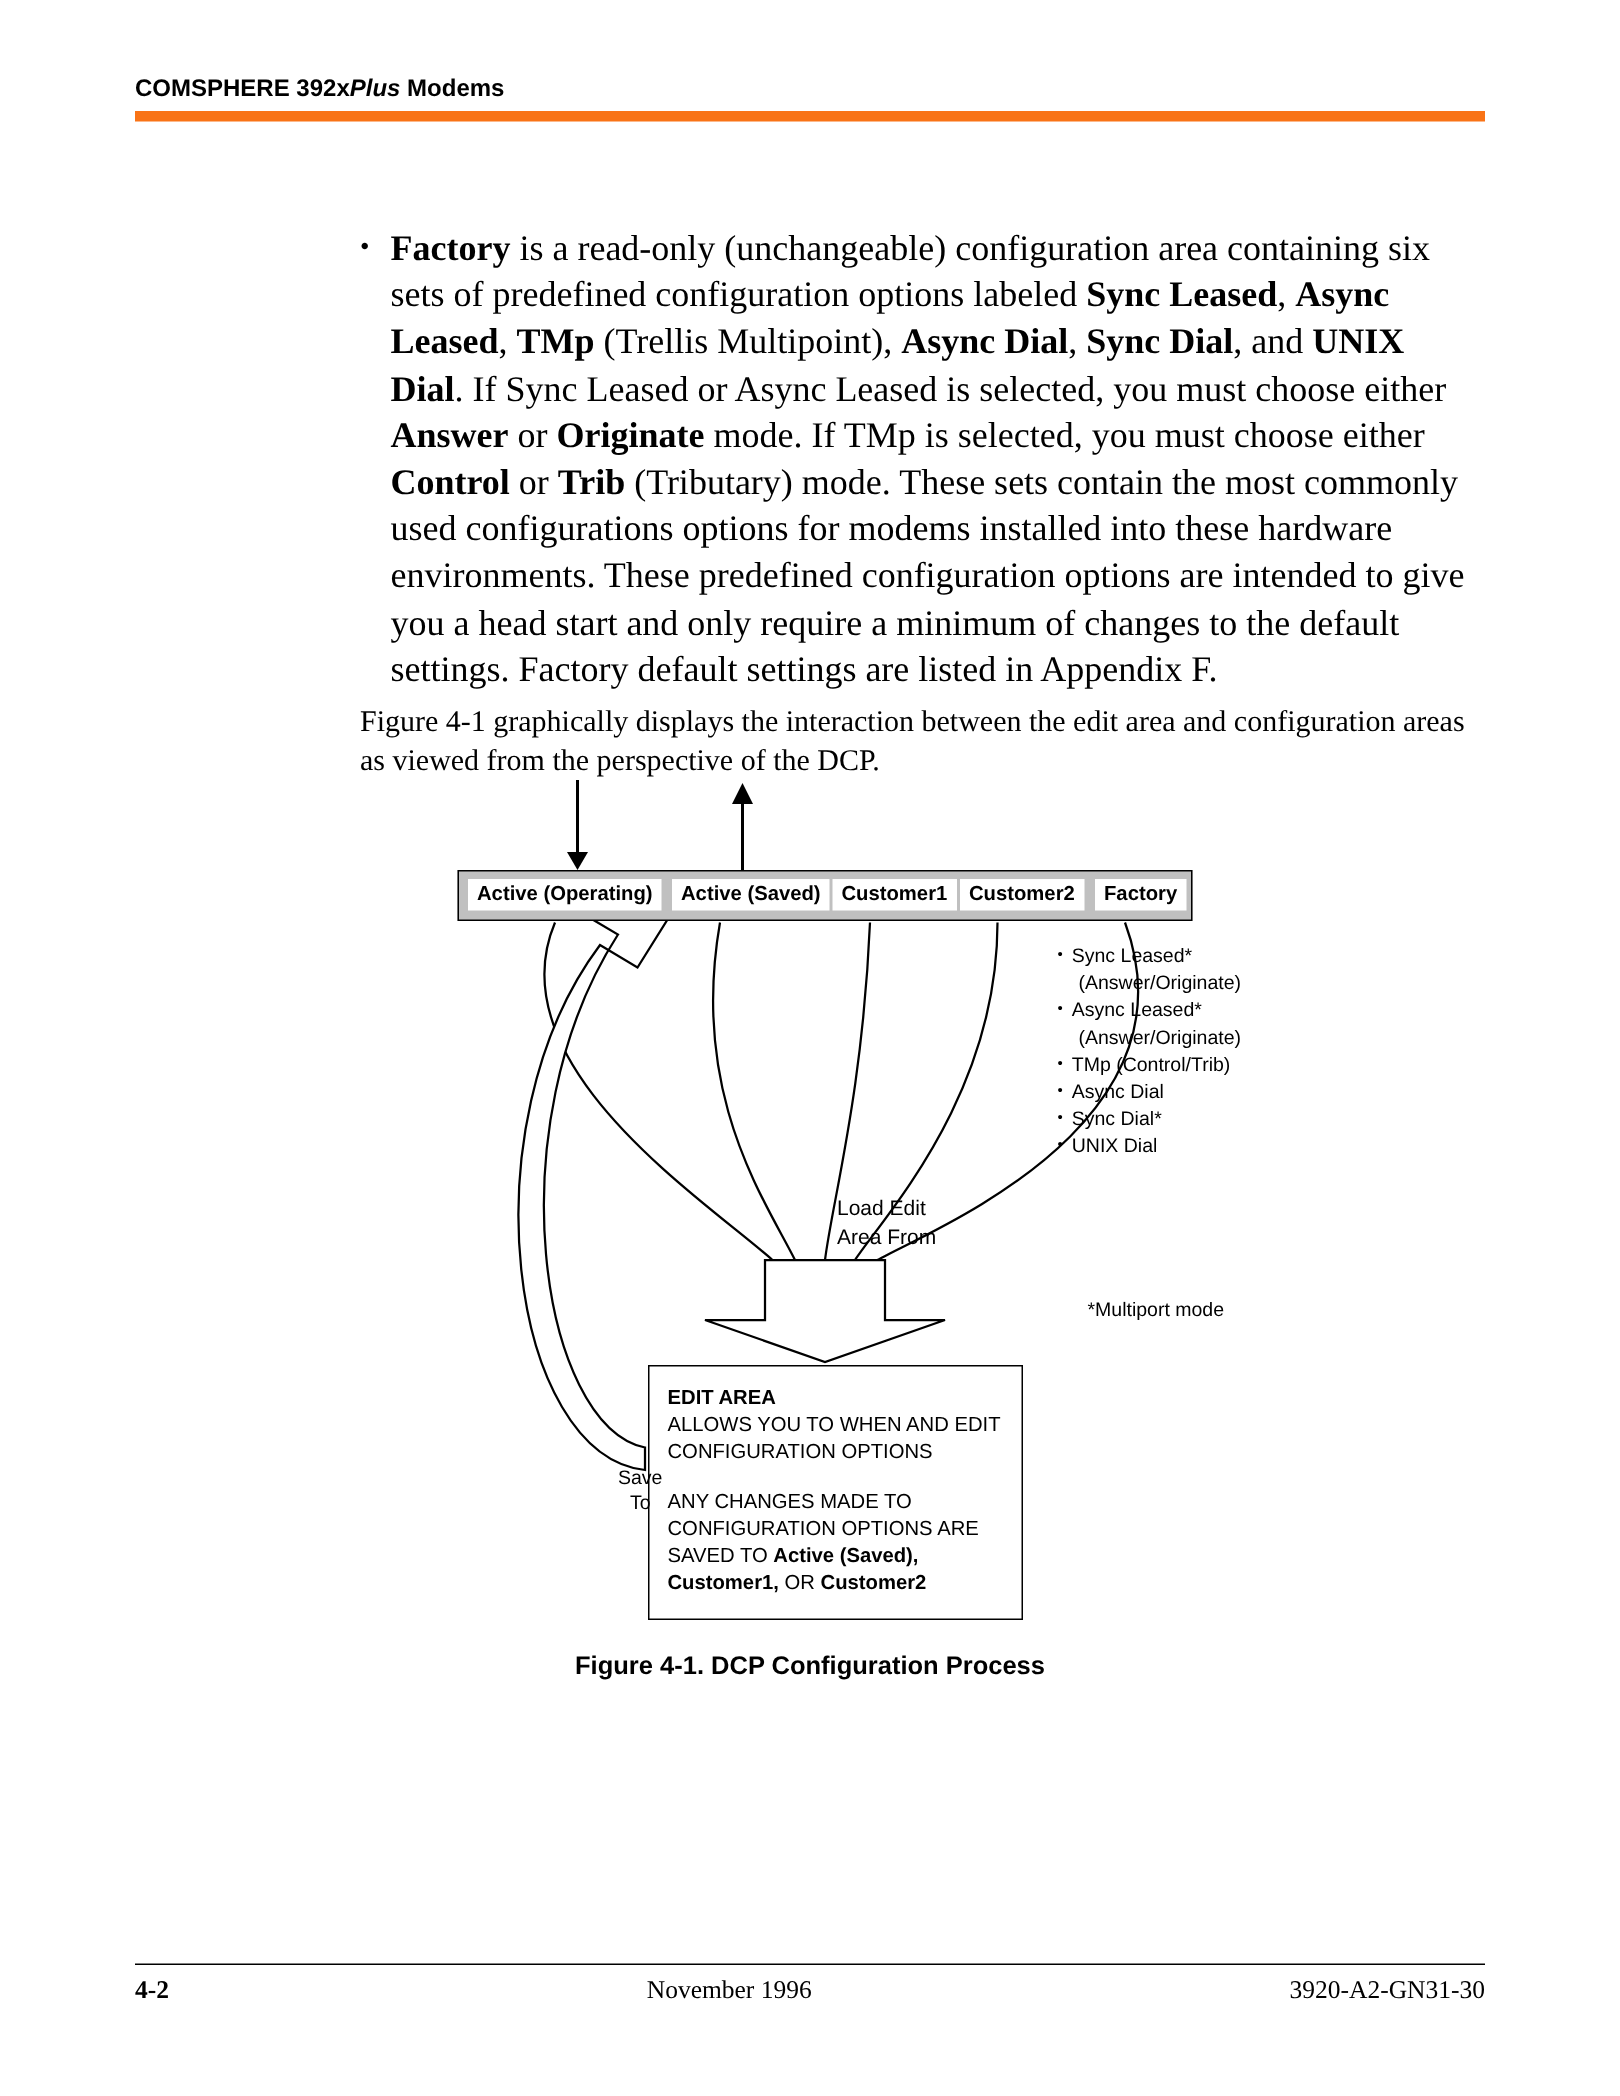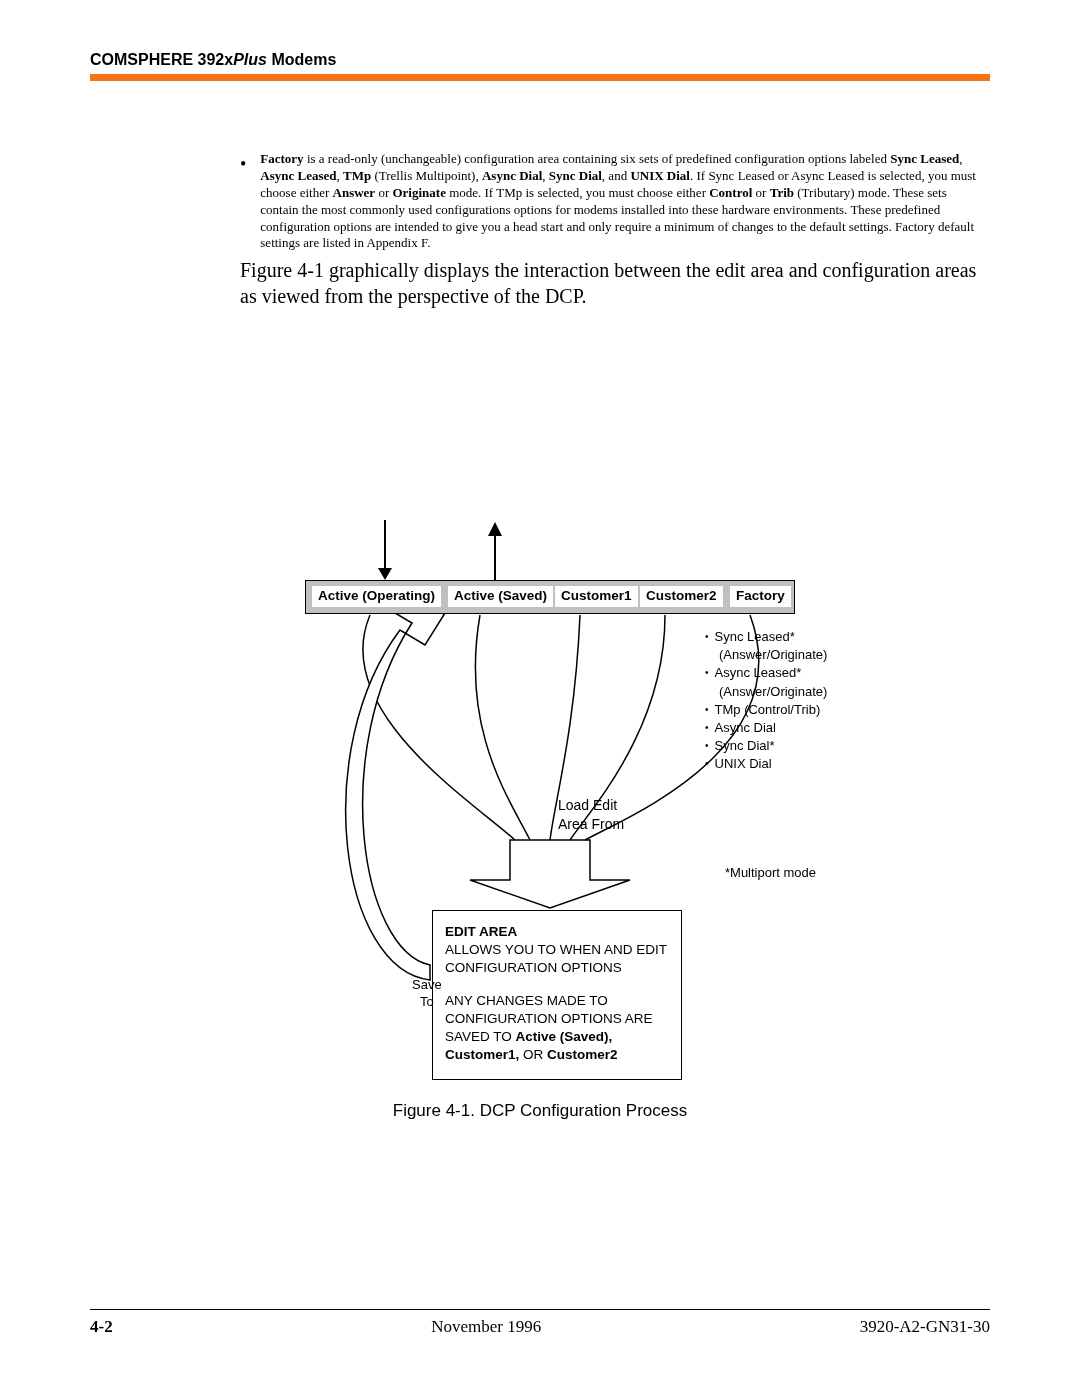--- a/index.html
+++ b/index.html
@@ -28,21 +28,21 @@
     font-size: 16px;
   }
   .header .italic { font-style: italic; font-weight: bold; }
   .body-text {
     margin-top: 70px;
     margin-left: 150px;
     margin-right: 10px;
   }
   .bullet-row { display: flex; gap: 14px; }
   .bullet { font-size: 18px; line-height: 1.25; padding-top: 2px; }
-  .para { font-size: 13px; line-height: 1.3; }
+  .para { font-size: 24px; line-height: 1.3; }
   .para b { font-weight: bold; }
   .para2 { margin-top: 5px; font-size: 20px; line-height: 1.3; }
 
   
   .figure-wrap {
     position: absolute;
     top: 400px;
     left: 230px;
     width: 550px;
     height: 680px;
@@ -130,21 +130,21 @@
   }
   .edit-box .gap { height: 14px; }
   .edit-box b { font-weight: bold; }
 
   .caption {
     position: absolute;
     top: 1050px;
     left: 0; right: 0;
     text-align: center;
     font-family: Arial, Helvetica, sans-serif;
-    font-weight: normal;
+    font-weight: bold;
     font-size: 17px;
   }
 
   .footer {
     position: absolute;
     bottom: 0; left: 0; right: 0;
     border-top: 1px solid #000;
     padding-top: 6px;
     font-size: 17px;
     display: flex;

